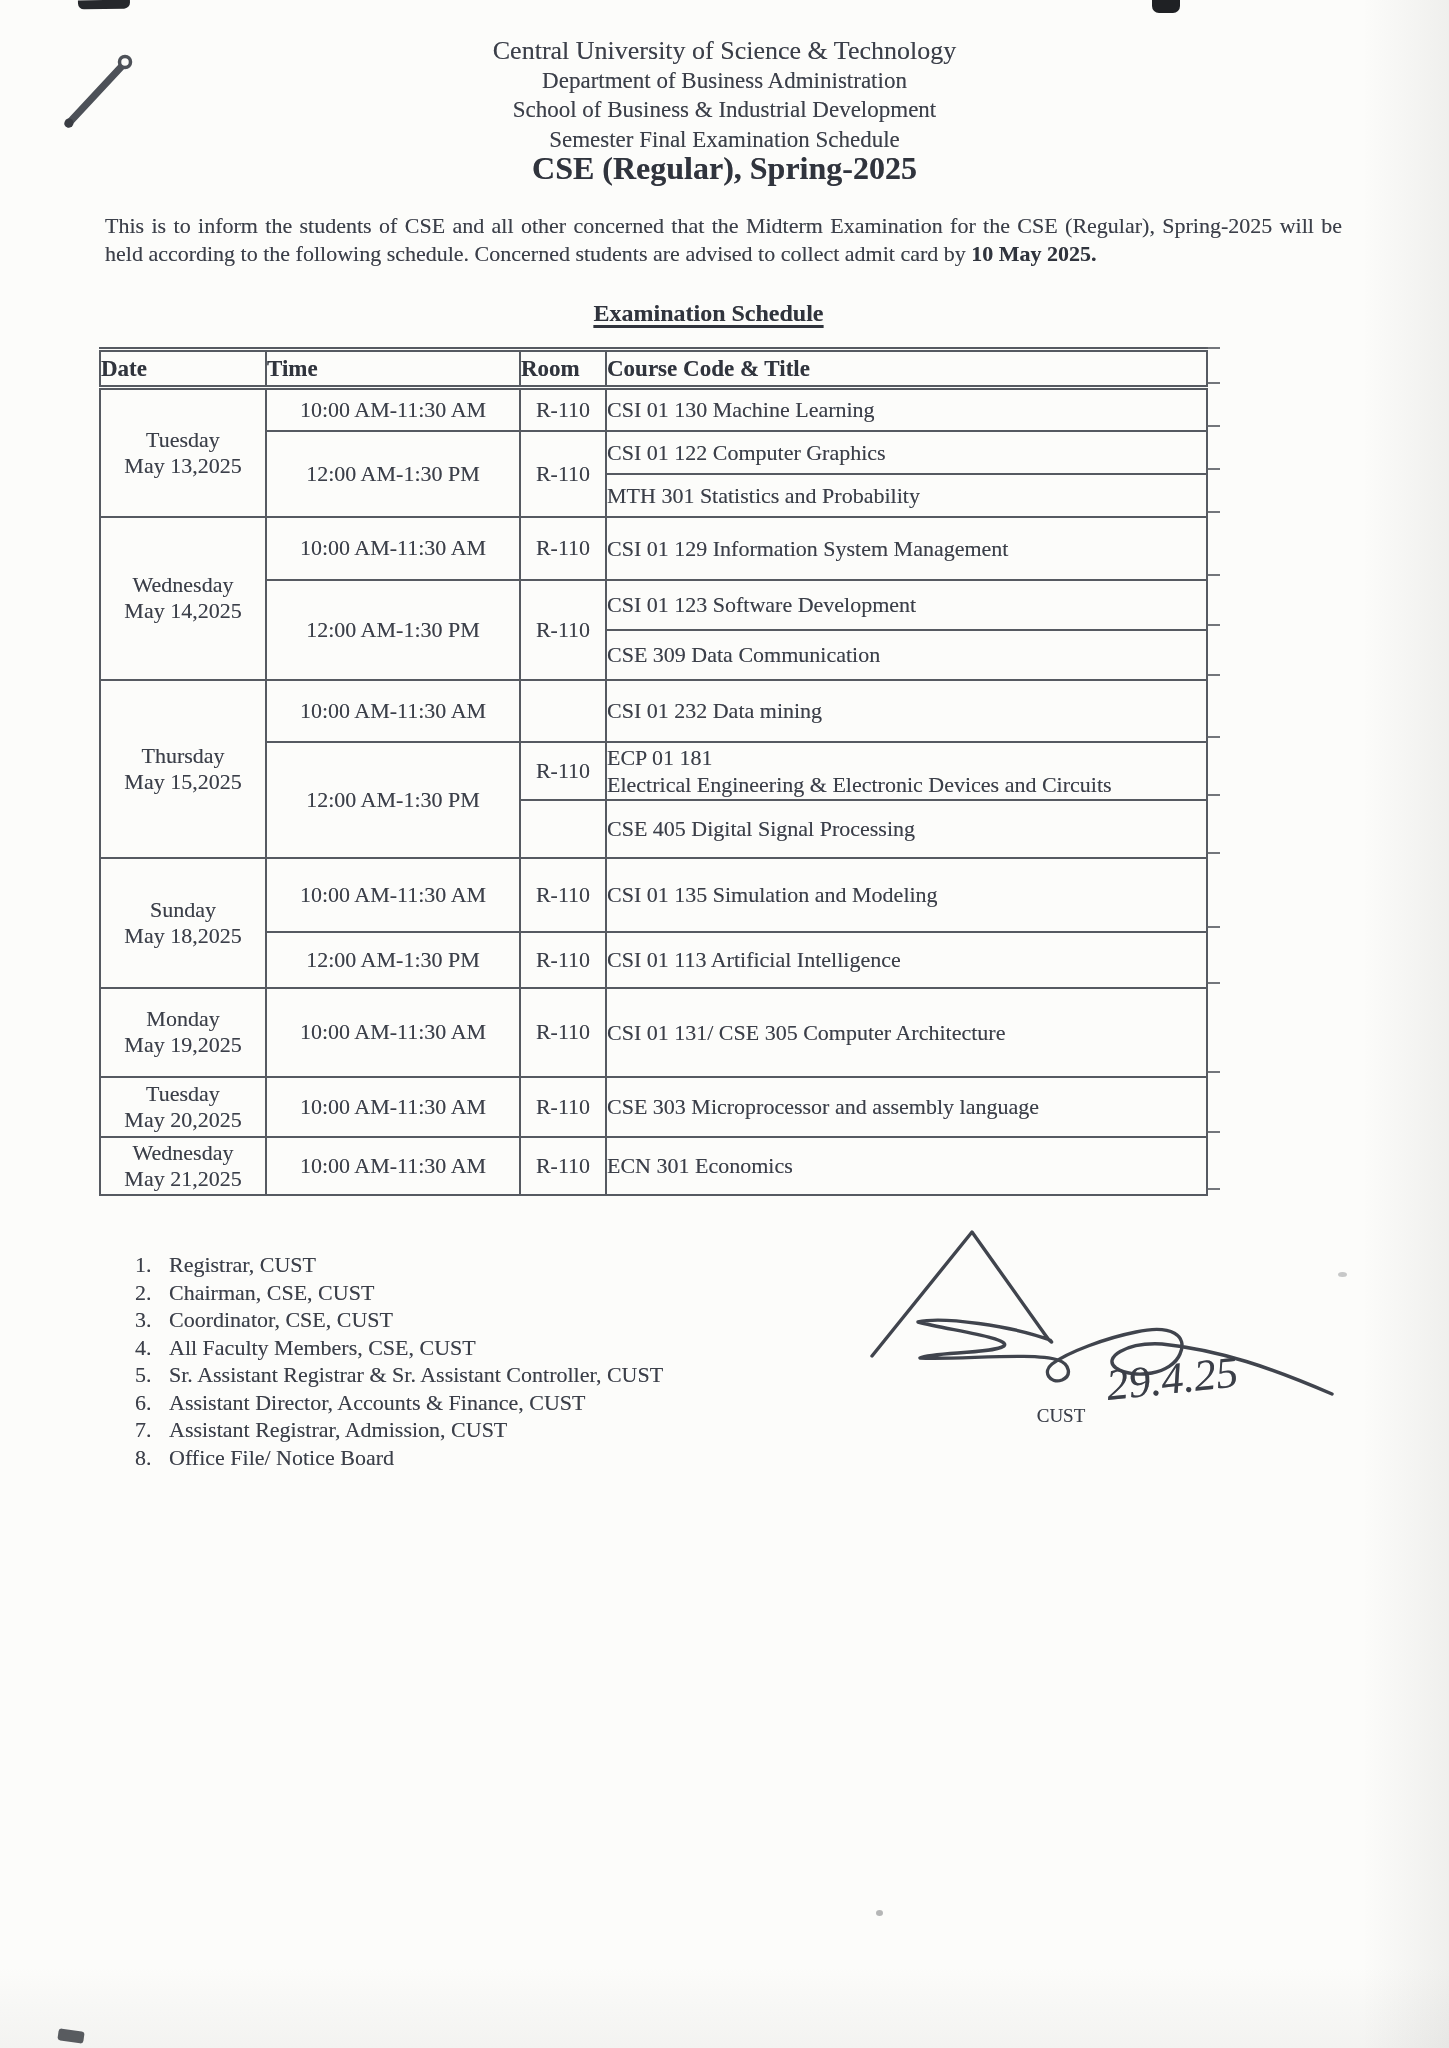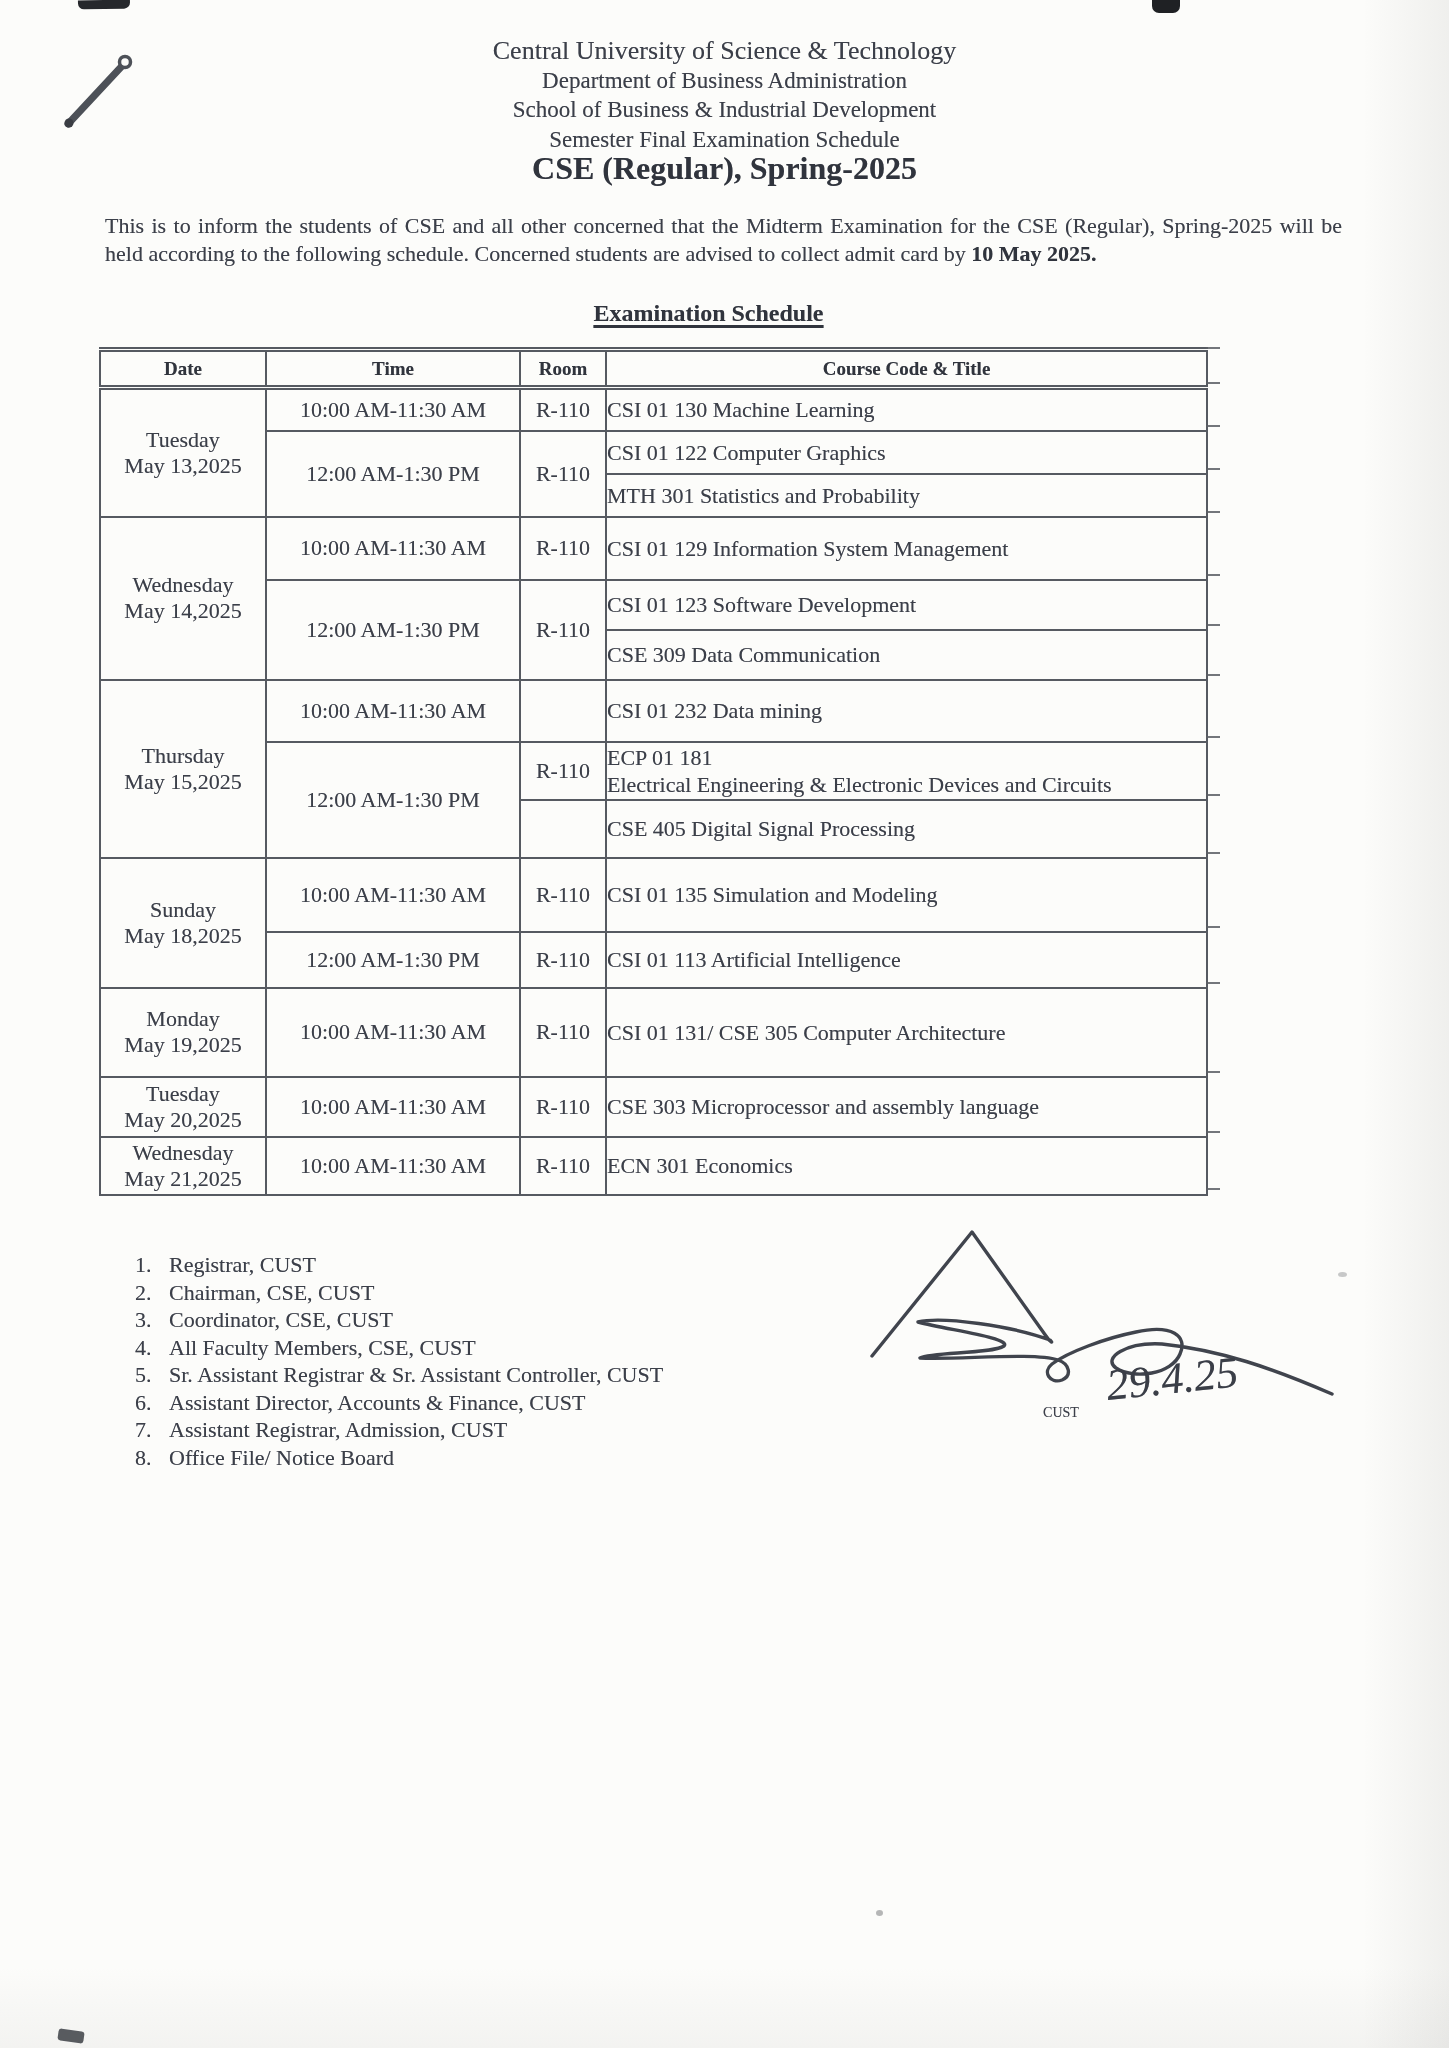--- a/index.html
+++ b/index.html
@@ -37,21 +37,21 @@
   .section-title { position:absolute; top:300px; left:0; width:1449px; text-align:center; transform:translateX(-16px); }
   .section-title span {
     font-size:24px; font-weight:bold; color:#30343d;
     text-decoration:underline; text-decoration-thickness:2.5px; text-underline-offset:4px;
   }
 
   
   table.exam { position:absolute; top:347px; left:99px; border-collapse:collapse; table-layout:fixed;
     border:2.5px solid #565a61; border-top:5px double #565a61; }
   table.exam th, table.exam td { border:2px solid #565a61; font-size:22px; vertical-align:middle; padding:0; }
-  table.exam th { font-size:19px; font-weight:bold; color:#30343d; text-align:center; border-bottom:5px double #565a61; height:33px; }
+  table.exam th { font-size:23px; font-weight:bold; color:#30343d; text-align:left; border-bottom:5px double #565a61; height:33px; }
   td.c-date { text-align:center; line-height:26px; }
   td.c-time { text-align:center; white-space:nowrap; }
   td.c-room { text-align:center; }
   td.c-course { text-align:left; padding-left:15px; white-space:nowrap; line-height:27px; }
   td.vtop { vertical-align:top; padding-top:3px; }
 
   .tick { position:absolute; left:1206px; width:14px; height:2px; background:#5a5e64; opacity:.85; pointer-events:none; }
 
   
   .copy { position:absolute; top:1246px; left:99px; font-size:22px; }
@@ -59,21 +59,21 @@
   .copy-items { margin-top:5px; }
   .copy-item { display:flex; line-height:27.5px; }
   .copy-num { width:26px; margin-left:36px; }
   .copy-text { margin-left:8px; }
 
   
   .signature { position:absolute; left:820px; top:1218px; width:560px; height:240px; }
   .sig-svg { position:absolute; left:0; top:0; }
   .sig-date { font-style:italic; font-size:44px; fill:#3a3e47; }
   .signer-title { position:absolute; top:155px; width:100%; text-align:center; font-weight:bold; font-size:23px; color:#30343d; transform:translateX(-65px); }
-  .signer-org { position:absolute; top:187px; width:100%; text-align:center; font-size:14px; transform:translateX(-39px); }
+  .signer-org { position:absolute; top:187px; width:100%; text-align:center; font-size:19px; transform:translateX(-39px); }
 </style>
 </head>
 <body>
 
 <div class="page">
 
   <div class="scan-mark mark-a"></div>
   <div class="scan-mark mark-b"></div>
   <div class="scan-mark mark-c"></div>
   <div class="scan-mark speck-1"></div>

